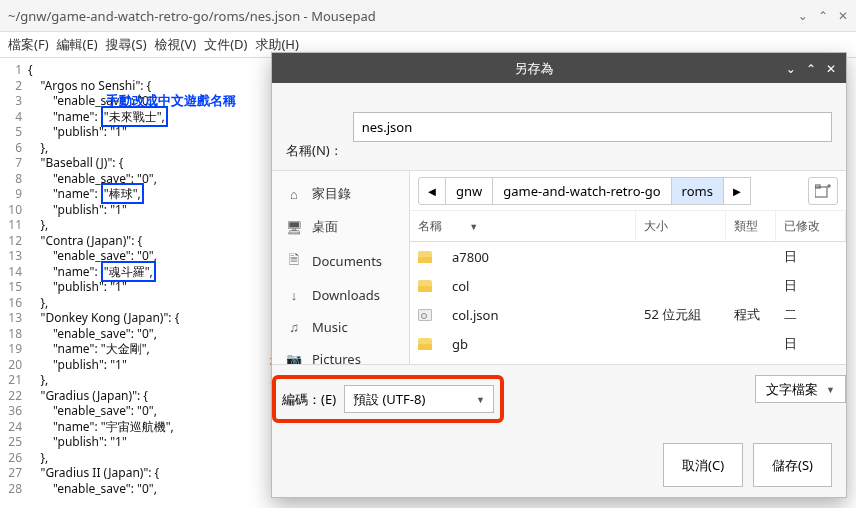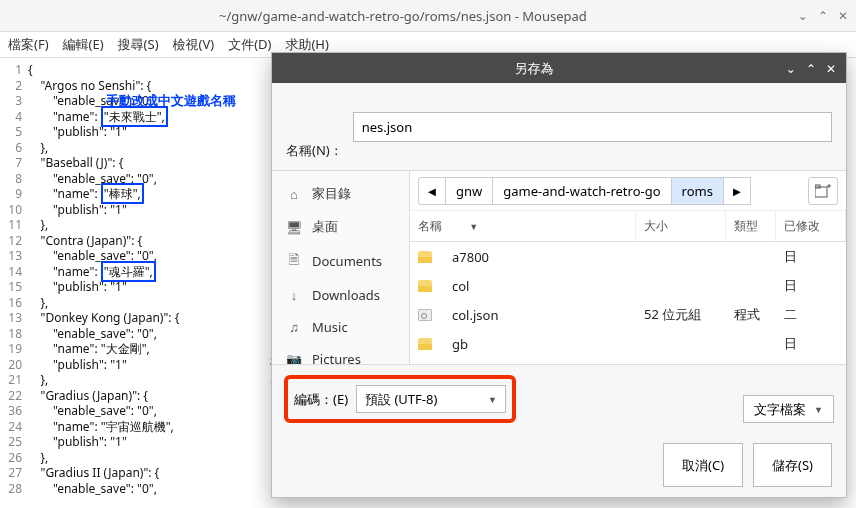--- a/index.html
+++ b/index.html
@@ -1,22 +1,22 @@
 <!DOCTYPE html>
 <html><head>
 <meta charset="utf-8">
 <style>
 * { margin: 0; padding: 0; box-sizing: border-box; font-family: "Noto Sans", "Segoe UI", sans-serif; }
 body { width: 856px; height: 508px; background: #fff; overflow: hidden; position: relative; }
 
 .titlebar { height: 32px; background: #f5f5f5; display: flex; align-items: center; padding: 0 8px; font-size: 13px; color: #555; border-bottom: 1px solid #ddd; }
-.titlebar-title { flex: 1; text-align: center; }
+.titlebar-title { flex: 1; text-align: left; }
 .titlebar-btns { display: flex; gap: 10px; color: #777; font-size: 12px; }
 
-.menubar { height: 26px; display: flex; align-items: center; padding: 0 8px; gap: 14px; font-size: 13px; color: #333; border-bottom: 1px solid #ddd; }
+.menubar { height: 26px; display: flex; align-items: center; padding: 0 8px; gap: 8px; font-size: 13px; color: #333; border-bottom: 1px solid #ddd; }
 
 .editor { position: relative; padding: 4px 0; font-family: "DejaVu Sans Mono", monospace; font-size: 12px; line-height: 15.5px; }
 .codeline { display: flex; }
 .gutter { width: 28px; text-align: right; padding-right: 6px; color: #888; flex-shrink: 0; }
 .code { white-space: pre; color: #111; }
 .boxed { border: 2px solid #0040ff; padding: 0 1px; }
 
 .anno1 { position: absolute; top: 92px; left: 106px; color: #0040ff; font-weight: bold; font-size: 13px; font-family: sans-serif; }
 .anno2 { position: absolute; top: 354px; left: 270px; color: #ff3300; font-weight: bold; font-size: 13px; font-family: sans-serif; text-shadow: 0 0 2px #fff, 0 0 2px #fff; line-height: 17px; }
 
@@ -50,21 +50,21 @@
 .col-type { width: 50px; }
 .col-mod { width: 70px; }
 .filelist { overflow: auto; }
 .filerow { display: flex; font-size: 13px; color: #222; }
 .filerow > div { padding: 5px 8px; }
 .fic { display: inline-block; width: 14px; height: 12px; margin-right: 8px; vertical-align: -1px; }
 .fic.folder { background: #f7d774; border-radius: 2px 2px 0 0; box-shadow: inset 0 -6px 0 #f4c94a; }
 .fic.file { background: #eee; border: 1px solid #bbb; border-radius: 1px; position: relative; }
 .fic.file::after { content: ""; position: absolute; left: 2px; top: 3px; width: 4px; height: 4px; border: 1px solid #888; border-radius: 50%; }
 
-.dlg-enc-row { display: flex; align-items: flex-end; padding: 10px 12px; gap: 8px; position: relative; }
+.dlg-enc-row { display: flex; align-items: flex-start; padding: 10px 0; gap: 8px; position: relative; }
 .enc-box { border: 4px solid #f03000; border-radius: 6px; padding: 6px; display: flex; align-items: center; gap: 8px; }
 .enc-label { font-size: 13px; }
 .enc-select { height: 28px; width: 150px; border: 1px solid #bbb; padding: 0 8px; font-size: 13px; background: #fff; display: flex; align-items: center; justify-content: space-between; cursor: pointer; gap: 9px; }
 .txtfile-btn { margin-left: auto; height: 28px; padding: 0 10px; border: 1px solid #bbb; background: #fff; font-size: 13px; display: flex; align-items: center; gap: 8px; cursor: pointer; }
 
 .dlg-actions { display: flex; justify-content: flex-end; padding: 10px 14px; gap: 10px; }
 .actbtn { height: 44px; padding: 0 18px; border: 1px solid #bbb; background: #fff; font-size: 13px; cursor: pointer; }
 
 .tri { font-size: 9px; color: #555; }
 </style>

